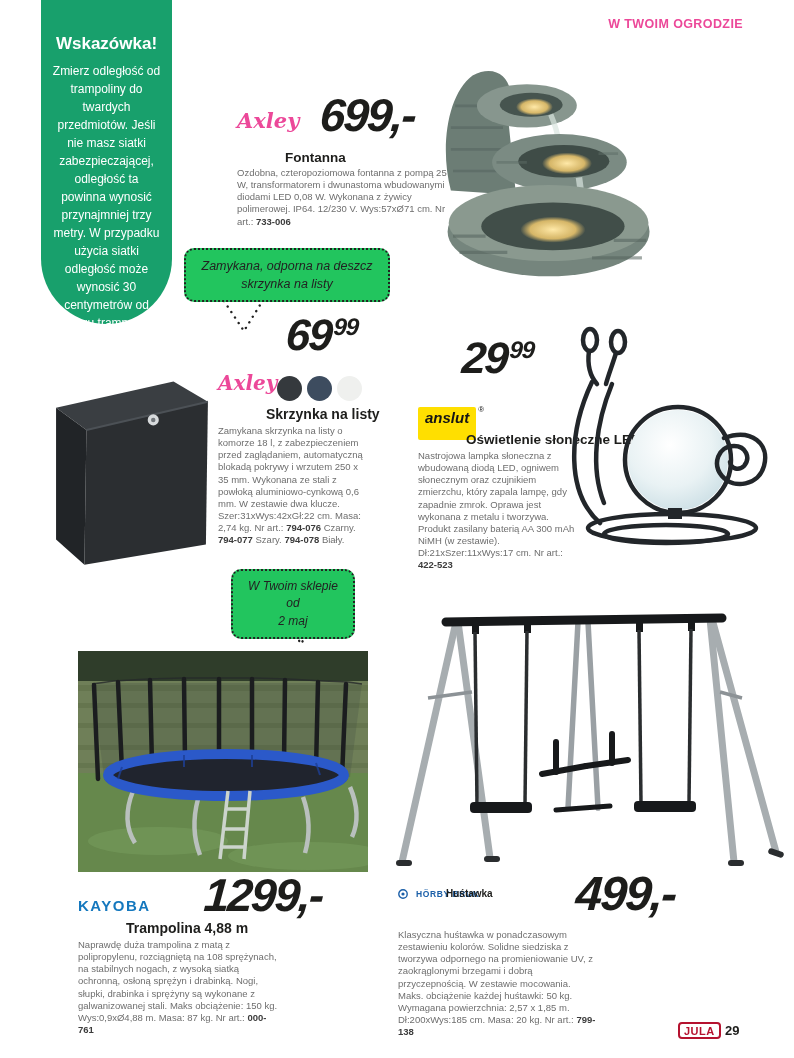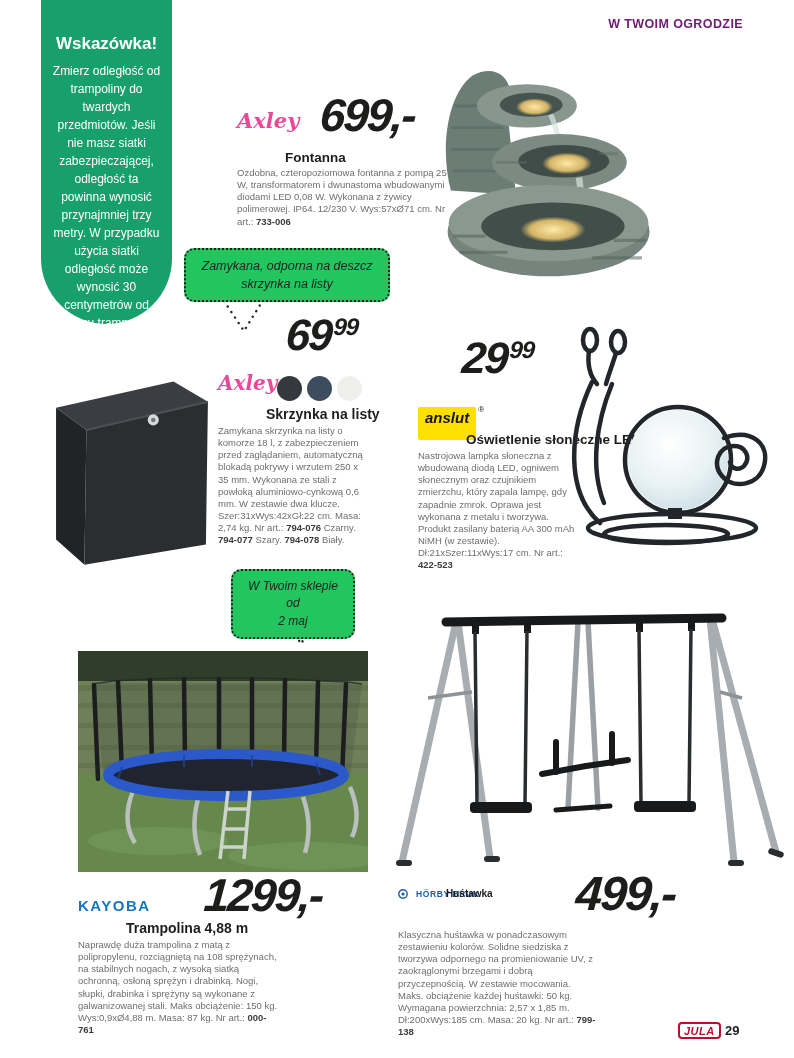--- a/index.html
+++ b/index.html
@@ -5,21 +5,21 @@
   * { margin:0; padding:0; box-sizing:border-box; }
   html,body { background:#e8e8e8; }
   body { font-family:"Liberation Sans", sans-serif; }
   #page {
     position:relative; width:794px; height:1058px; margin:0 auto;
     background:#ffffff; overflow:hidden; color:#1d1d1b;
   }
   .abs { position:absolute; }
 
   
-  .page-header { font-weight:bold; font-size:12.5px; letter-spacing:.4px; color:#701a75; }
+  .page-header { font-weight:bold; font-size:12.5px; letter-spacing:.4px; color:#ec4899; }
 
   
   .tip {
     left:41px; top:0; width:131px; height:324px;
     background:#18a06c; border-radius:0 0 66px 66px;
     color:#fff; text-align:center; padding:34px 10px 0 10px;
   }
   .tip-title { font-size:17px; font-weight:bold; margin-bottom:8px; }
   .tip-body  { font-size:12px; line-height:1.5; }
 
@@ -54,21 +54,21 @@
   }
   .bubble .b2 { display:block; }
 
   
   .dots { display:flex; gap:5px; }
   .dot { width:25px; height:25px; border-radius:50%; }
 
   
   .jula-logo {
     border:2px solid #b5122f; border-radius:4px; color:#b5122f;
-    font-style:italic; font-weight:bold; font-size:11px; letter-spacing:.5px;
+    font-weight:bold; font-size:11px; letter-spacing:.5px;
     padding:0 4px; height:17px; line-height:14px; display:inline-block;
   }
   .page-num { font-weight:bold; font-size:13px; color:#1d1d1b; }
 </style>
 </head>
 <body>
 
 <div id="page">
 
   <div class="abs page-header" style="right:51px; top:17px;">W TWOIM OGRODZIE</div>

